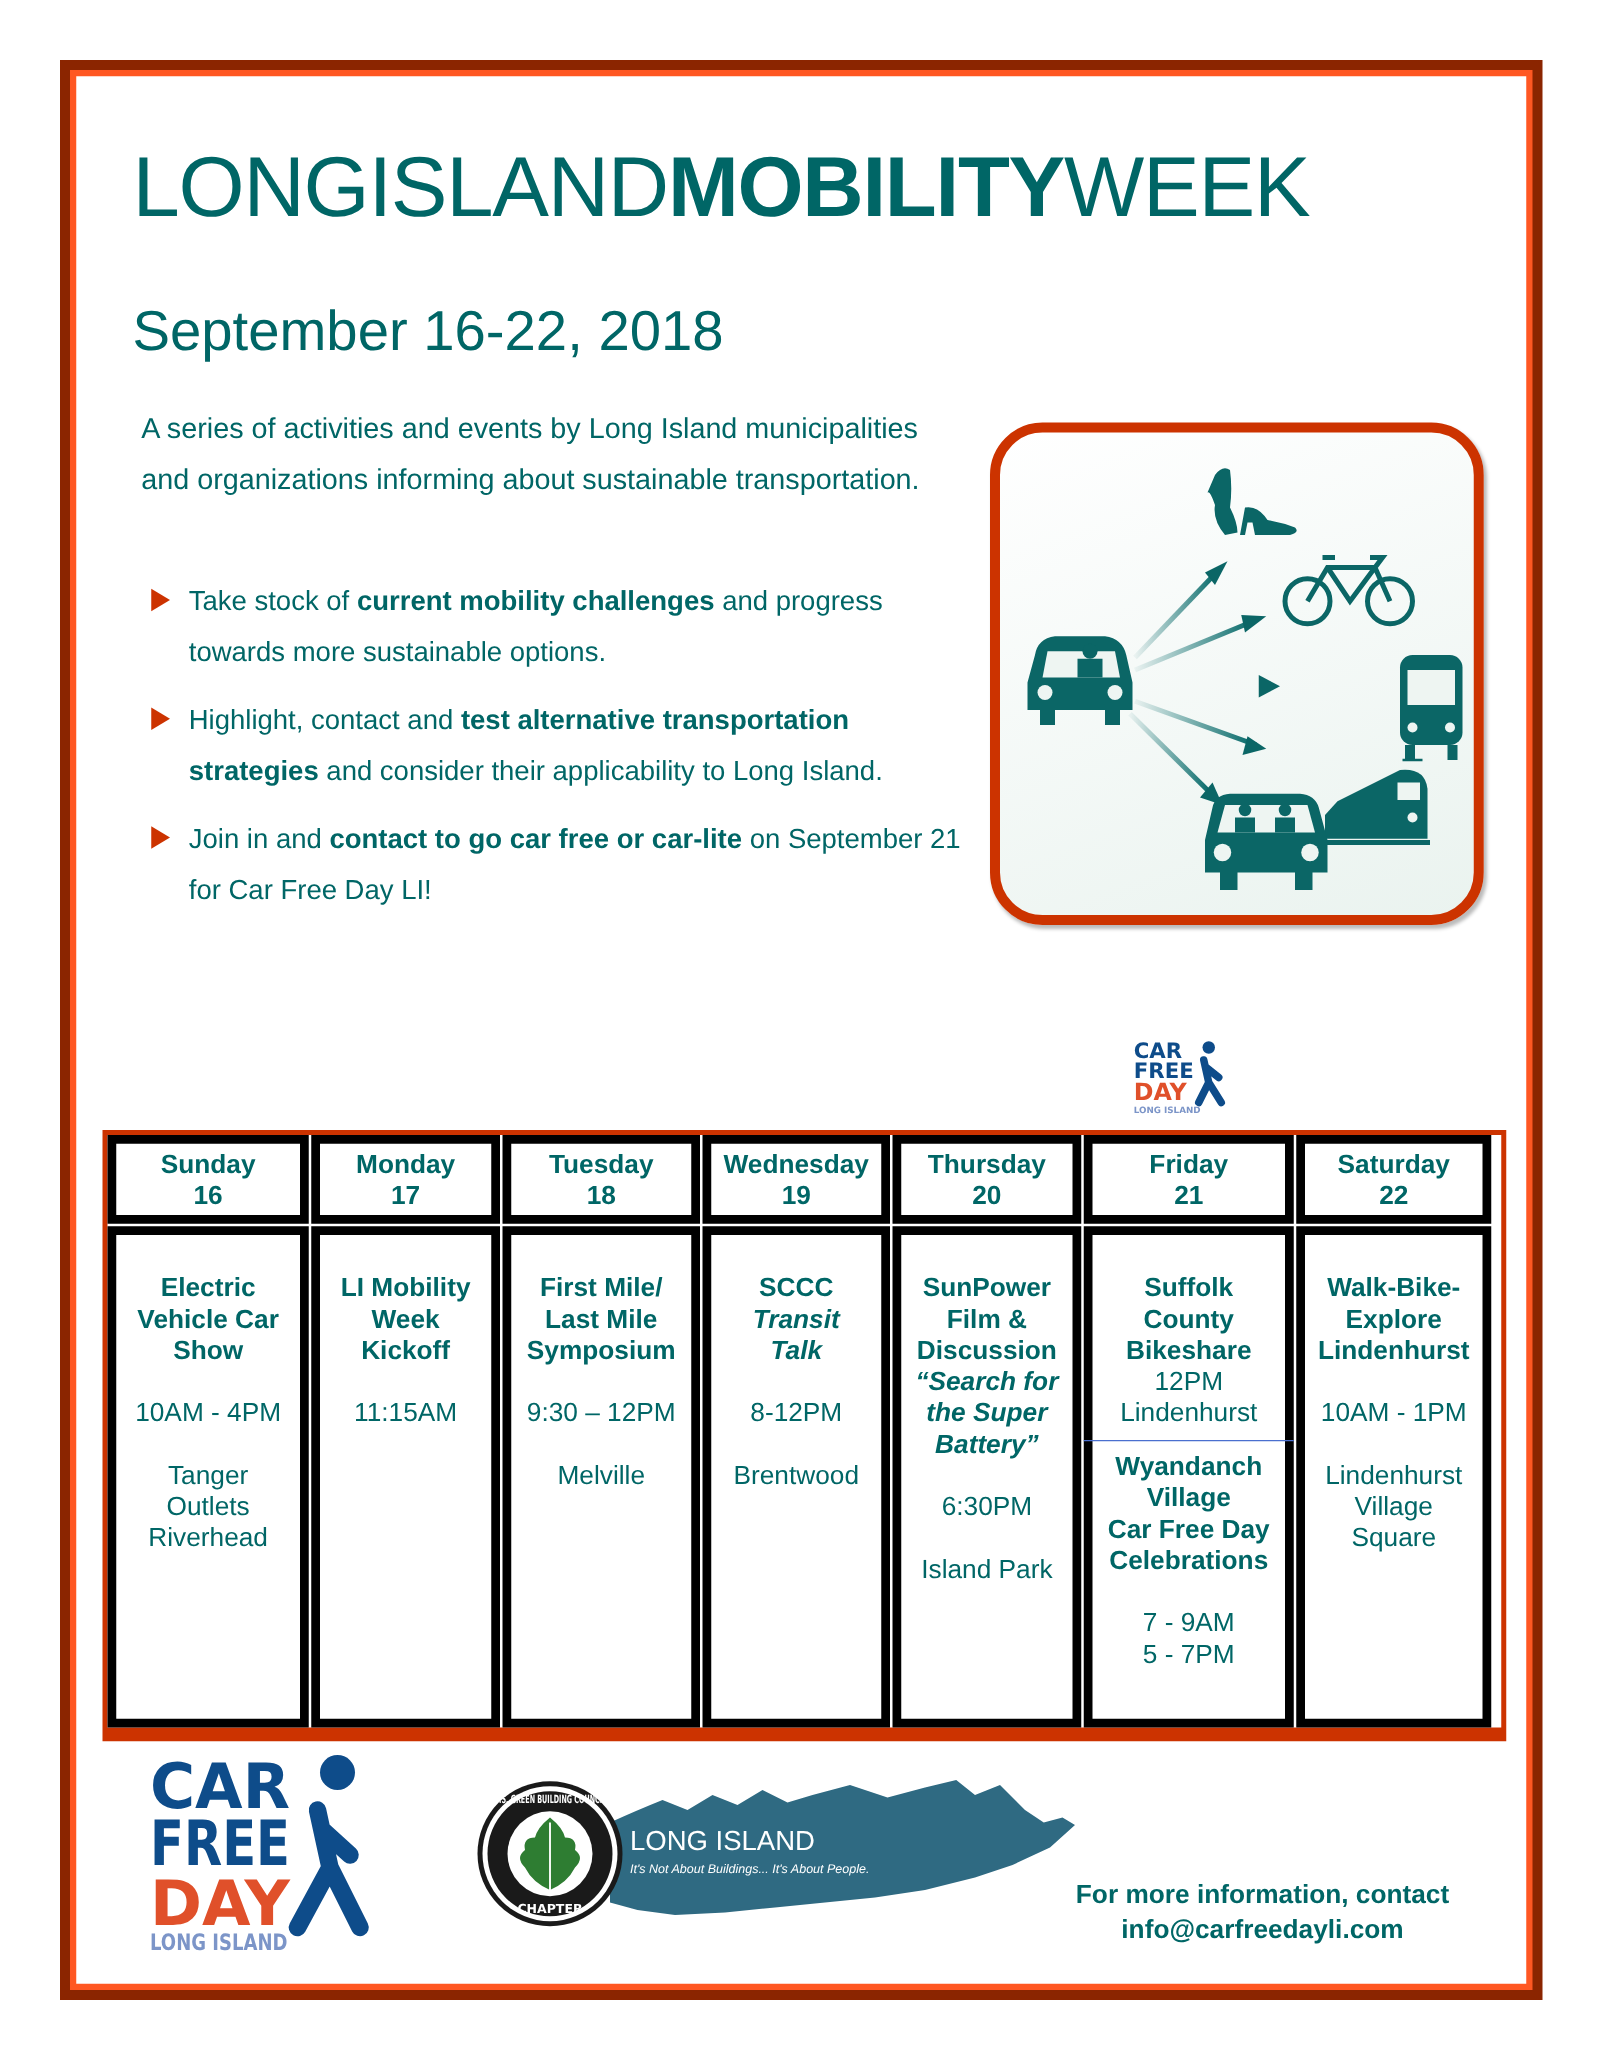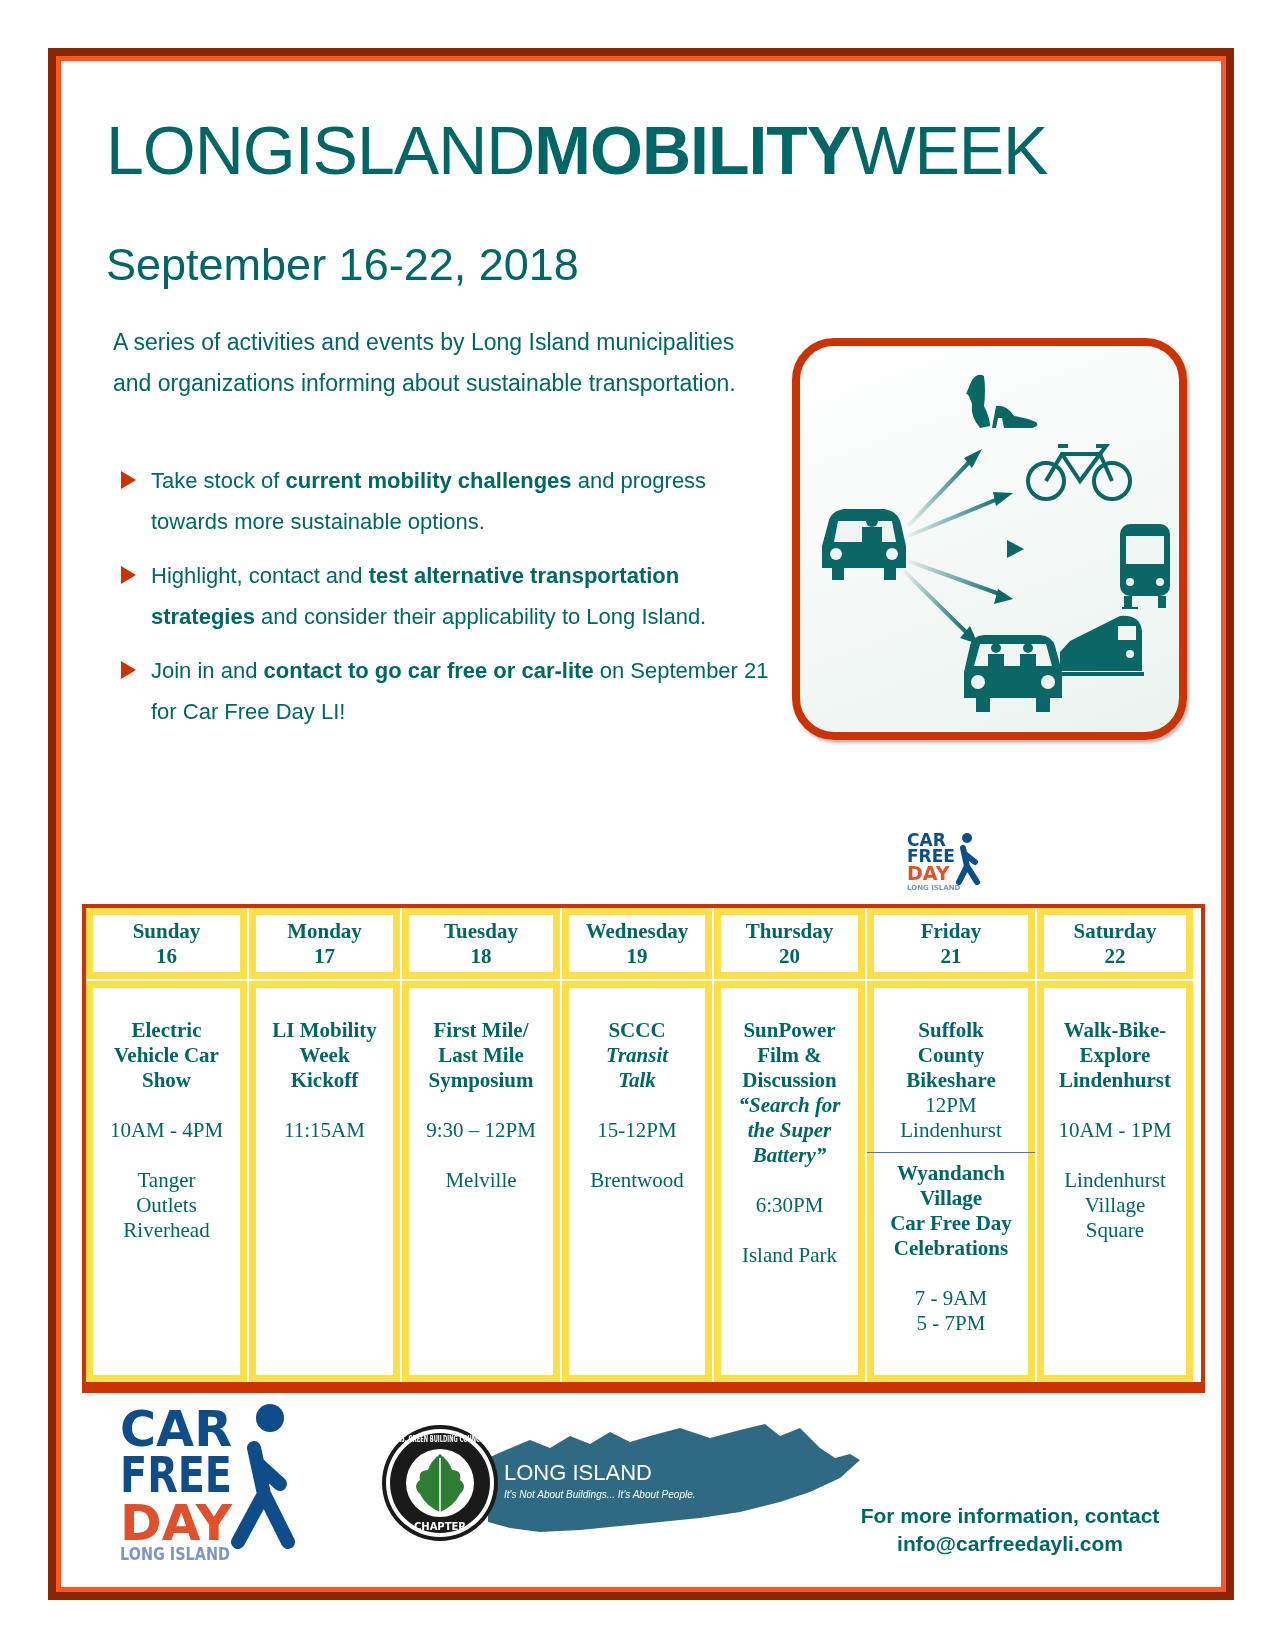--- a/index.html
+++ b/index.html
@@ -20,21 +20,21 @@
     .bullets li .tri { position: absolute; left: 8px; top: 11px; width: 0; height: 0; border-top: 9px solid transparent; border-bottom: 9px solid transparent; border-left: 15px solid #CC3300; }
     .bullets li b { font-weight: bold; }
 
     .icon-box { position: absolute; left: 792px; top: 338px; width: 379px; height: 386px; border: 8px solid #CC3300; border-radius: 42px; background: linear-gradient(160deg, #ffffff 0%, #eaf3ef 100%); box-shadow: 2px 3px 3px #bbbbbb; overflow: hidden; }
     .icon-box svg { position: absolute; left: 0; top: 0; }
 
     .cfd-small { position: absolute; left: 905px; top: 830px; width: 78px; height: 64px; }
 
     .cal { position: absolute; left: 82px; top: 904px; width: 1123px; height: 489px; background: #CC3300; }
     .cal-inner { position: absolute; left: 4px; top: 4px; right: 4px; bottom: 11px; background: #ffffff; display: grid; grid-template-columns: 161px 151px 158px 150px 151px 168px 156px; grid-template-rows: 71px 1fr; gap: 2px; }
-    .cell { background: #fde047; position: relative; font-family: Liberation Serif, serif; }
+    .cell { background: #000000; position: relative; }
     .cell-in { position: absolute; left: 7px; top: 7px; right: 7px; bottom: 7px; background: #ffffff; text-align: center; color: #006666; }
     .head .cell-in { font-weight: bold; font-size: 21px; line-height: 25px; padding-top: 4px; }
     .body .cell-in { font-size: 21px; line-height: 25px; padding-top: 30px; }
     .ev-title { font-weight: bold; }
     .ev-title i { font-style: italic; }
     .gap { height: 25px; }
     .fri-divider { border: none; border-top: 1px solid #4a6fcf; margin: 9px -7px 8px -7px; }
 
     .cfd-logo { position: absolute; left: 120px; top: 1402px; width: 180px; height: 160px; }
     .usgbc { position: absolute; left: 380px; top: 1418px; width: 490px; height: 130px; }
@@ -241,21 +241,21 @@
       </div>
 
     <div class="cell body">
         <div class="cell-in">
       <div class="ev-title">
             <div>SCCC</div>
             <div><i>Transit</i></div>
             <div><i>Talk</i></div>
           </div>
       <div class="gap"></div>
-      <div>15-12PM</div>
+      <div>8-12PM</div>
       <div class="gap"></div>
       <div>
             <div>Brentwood</div>
           </div>
     </div>
       </div>
 
     <div class="cell body">
         <div class="cell-in">
       <div class="ev-title">

